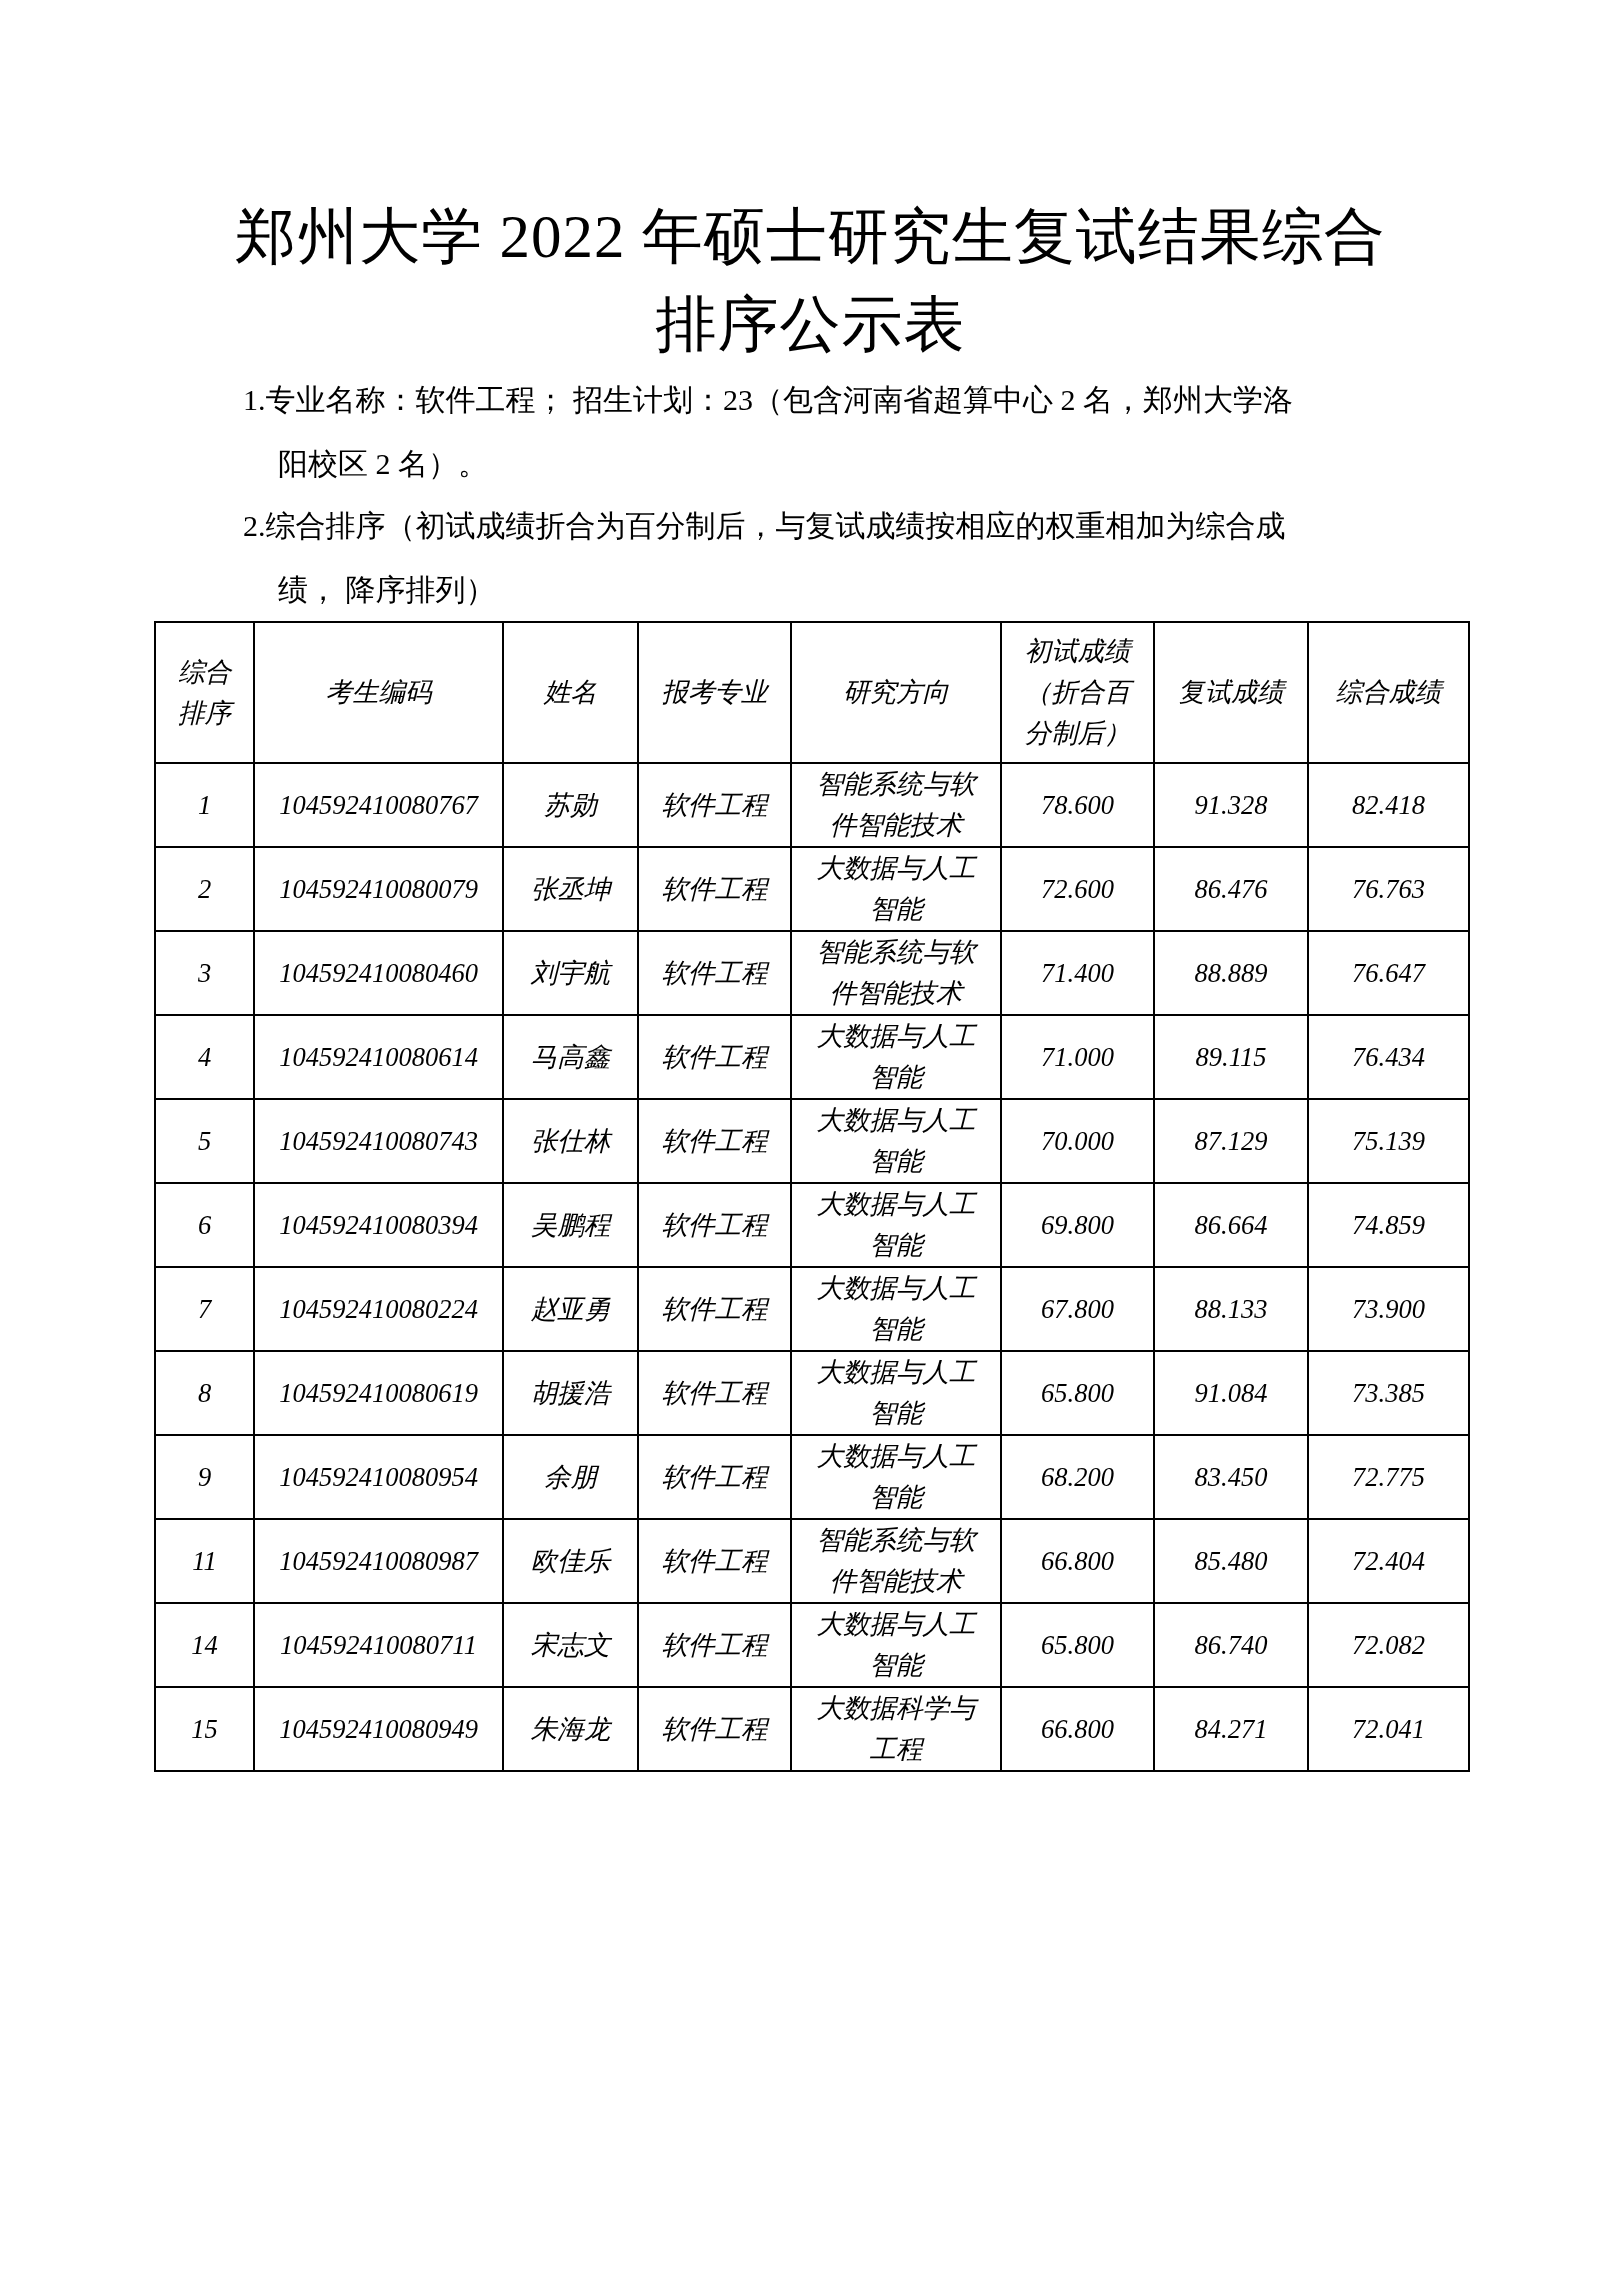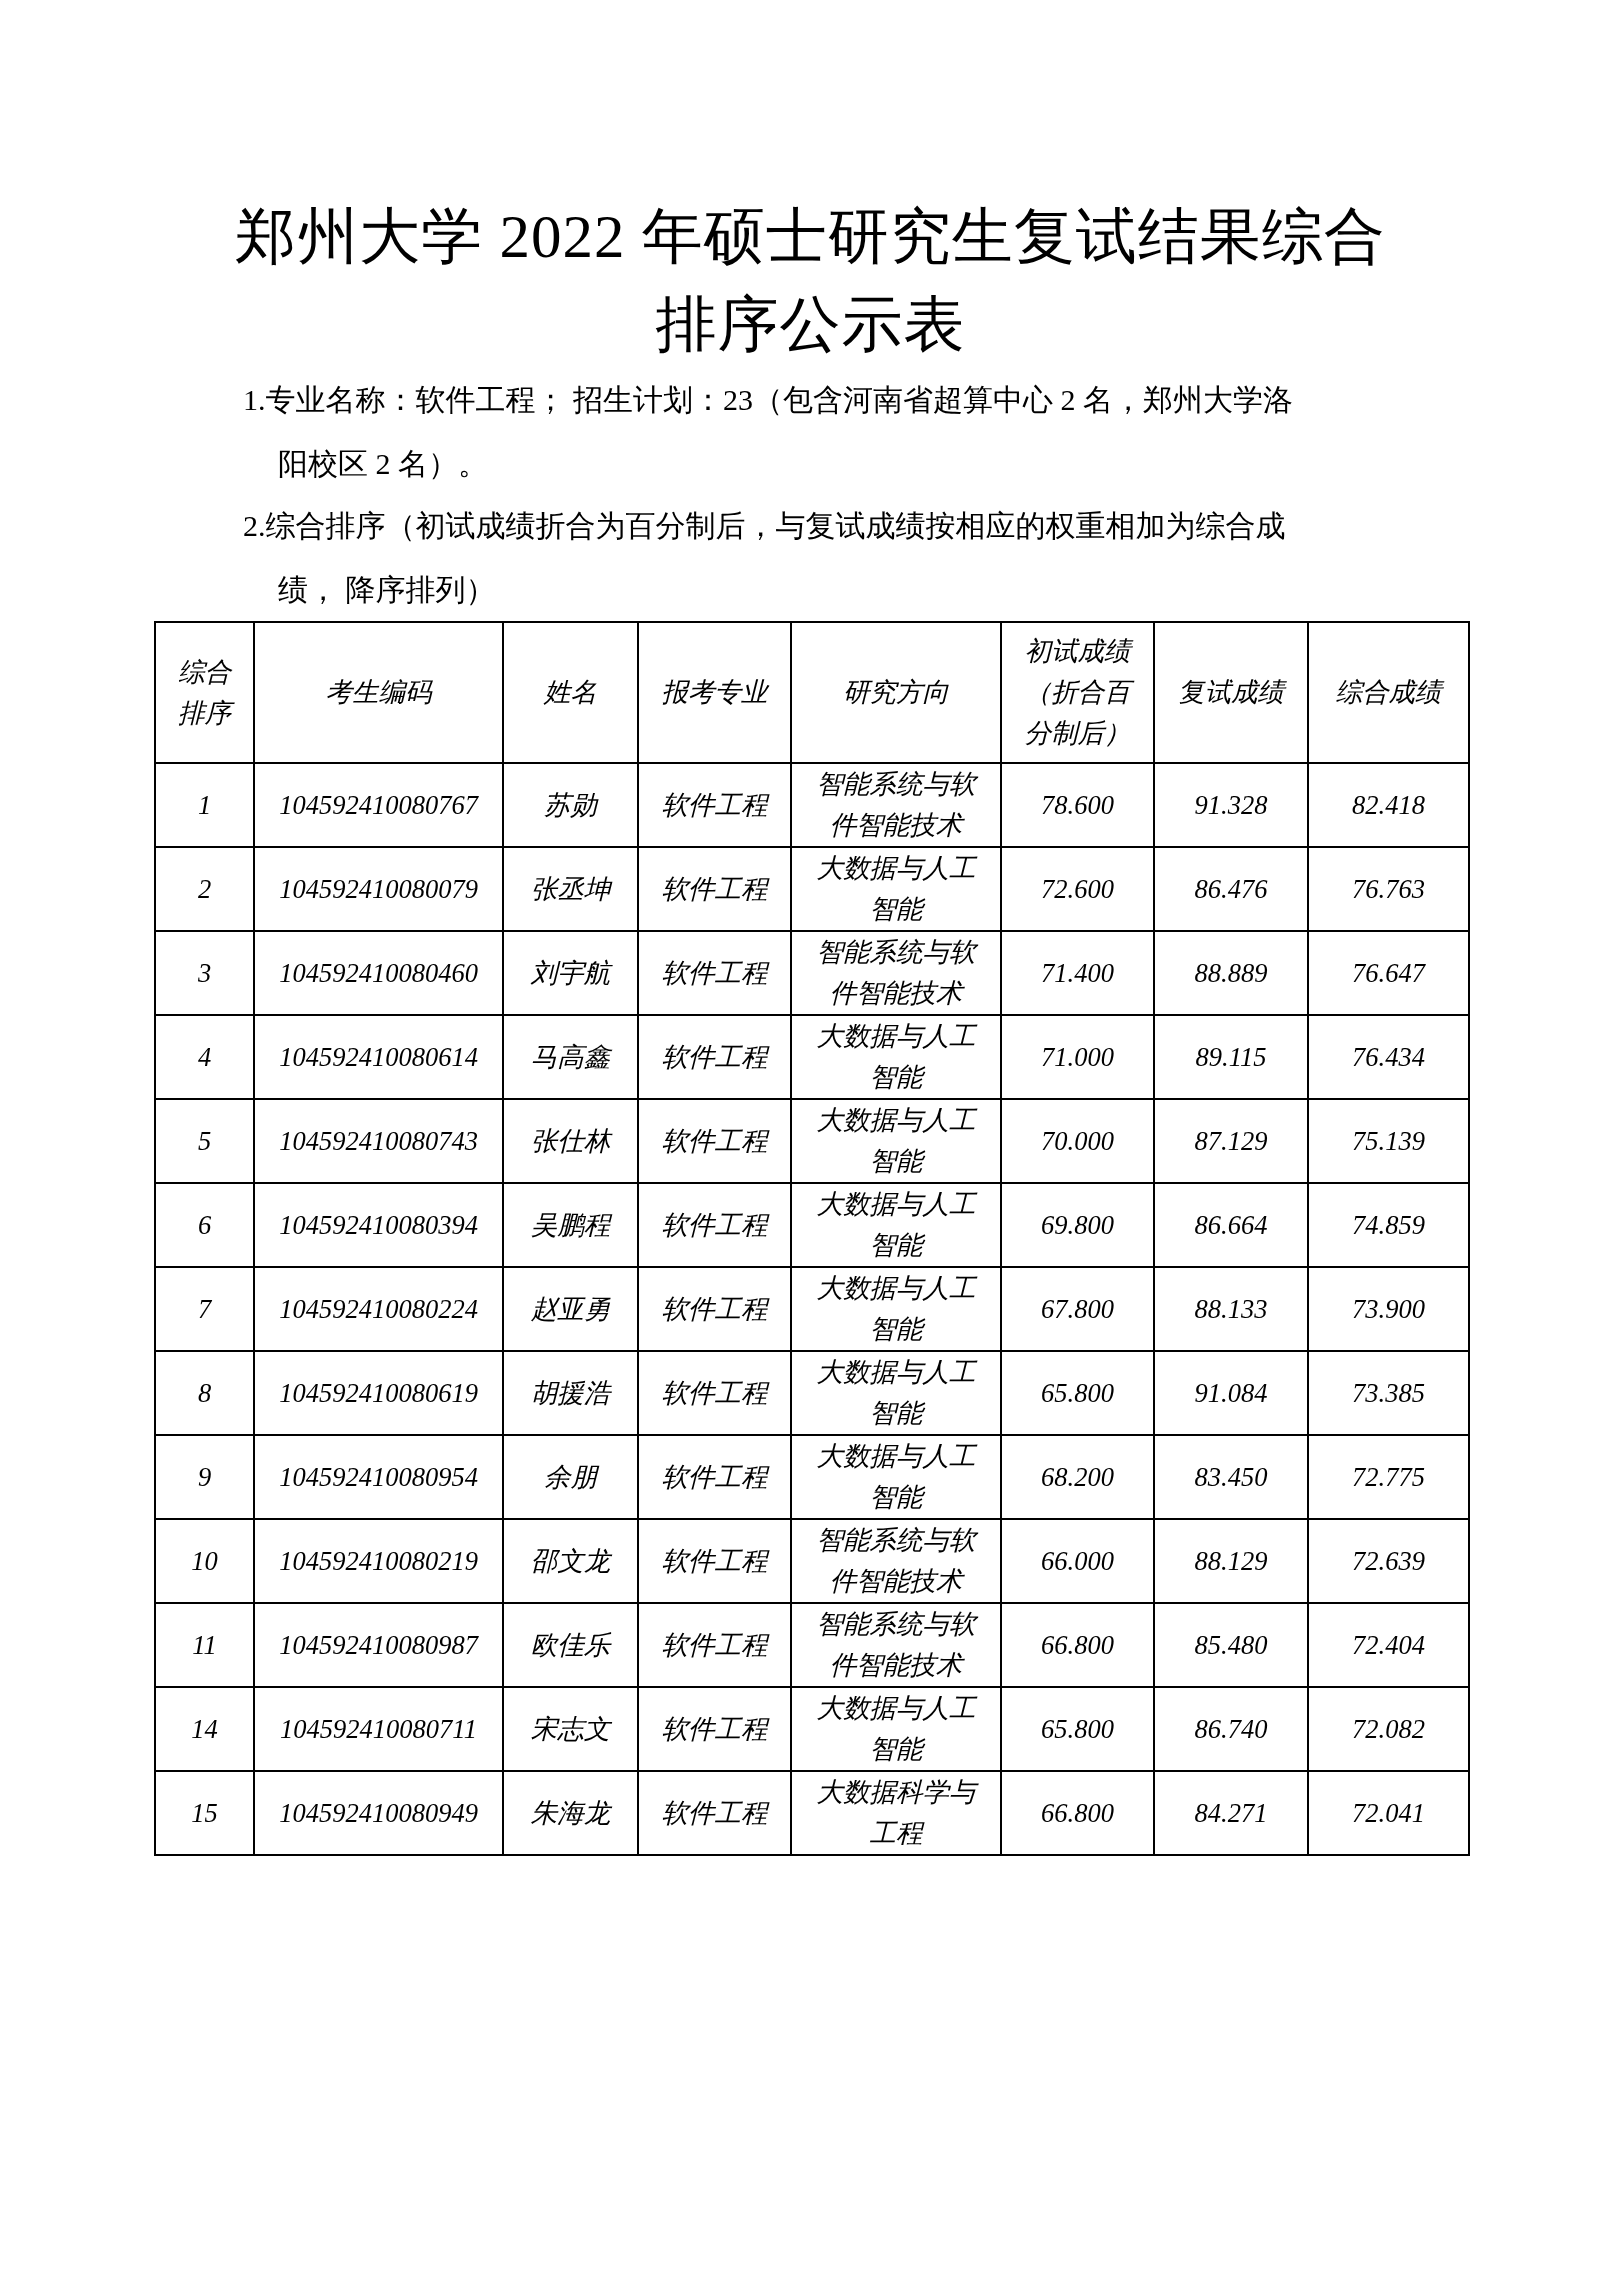--- a/index.html
+++ b/index.html
@@ -192,30 +192,20 @@
         <td>9</td>
         <td>104592410080954</td>
         <td>余朋</td>
         <td>软件工程</td>
         <td><span class="wrap-dir">大数据与人工智能</span></td>
         <td>68.200</td>
         <td>83.450</td>
         <td>72.775</td>
       </tr>
       <tr>
-        <td>10</td>
-        <td>104592410080219</td>
-        <td>邵文龙</td>
-        <td>软件工程</td>
-        <td><span class="wrap-dir">智能系统与软件智能技术</span></td>
-        <td>66.000</td>
-        <td>88.129</td>
-        <td>72.639</td>
-      </tr>
-      <tr>
         <td>11</td>
         <td>104592410080987</td>
         <td>欧佳乐</td>
         <td>软件工程</td>
         <td><span class="wrap-dir">智能系统与软件智能技术</span></td>
         <td>66.800</td>
         <td>85.480</td>
         <td>72.404</td>
       </tr>
       <tr>

